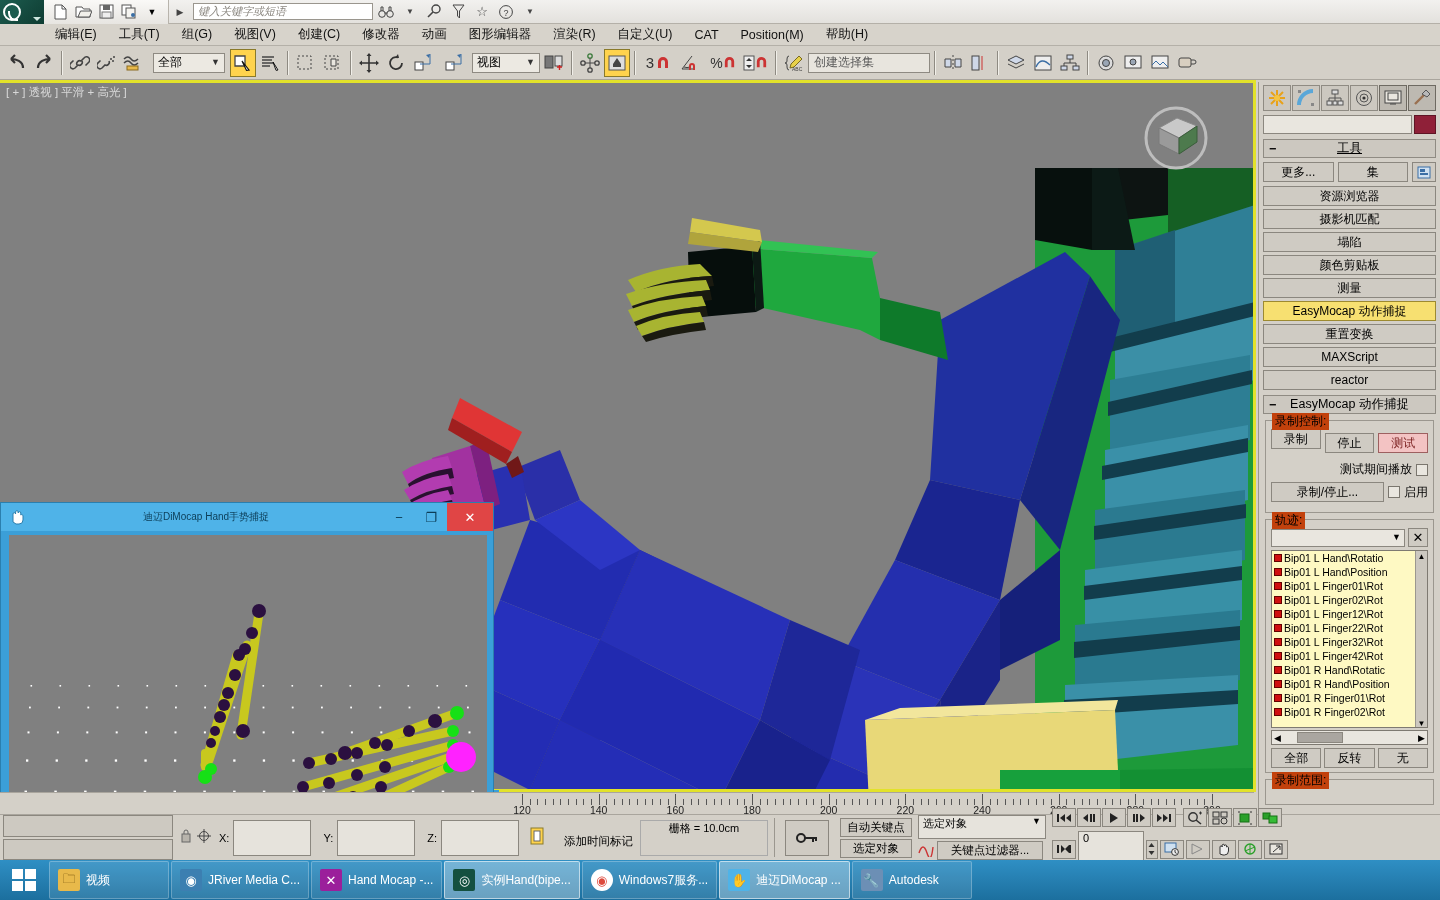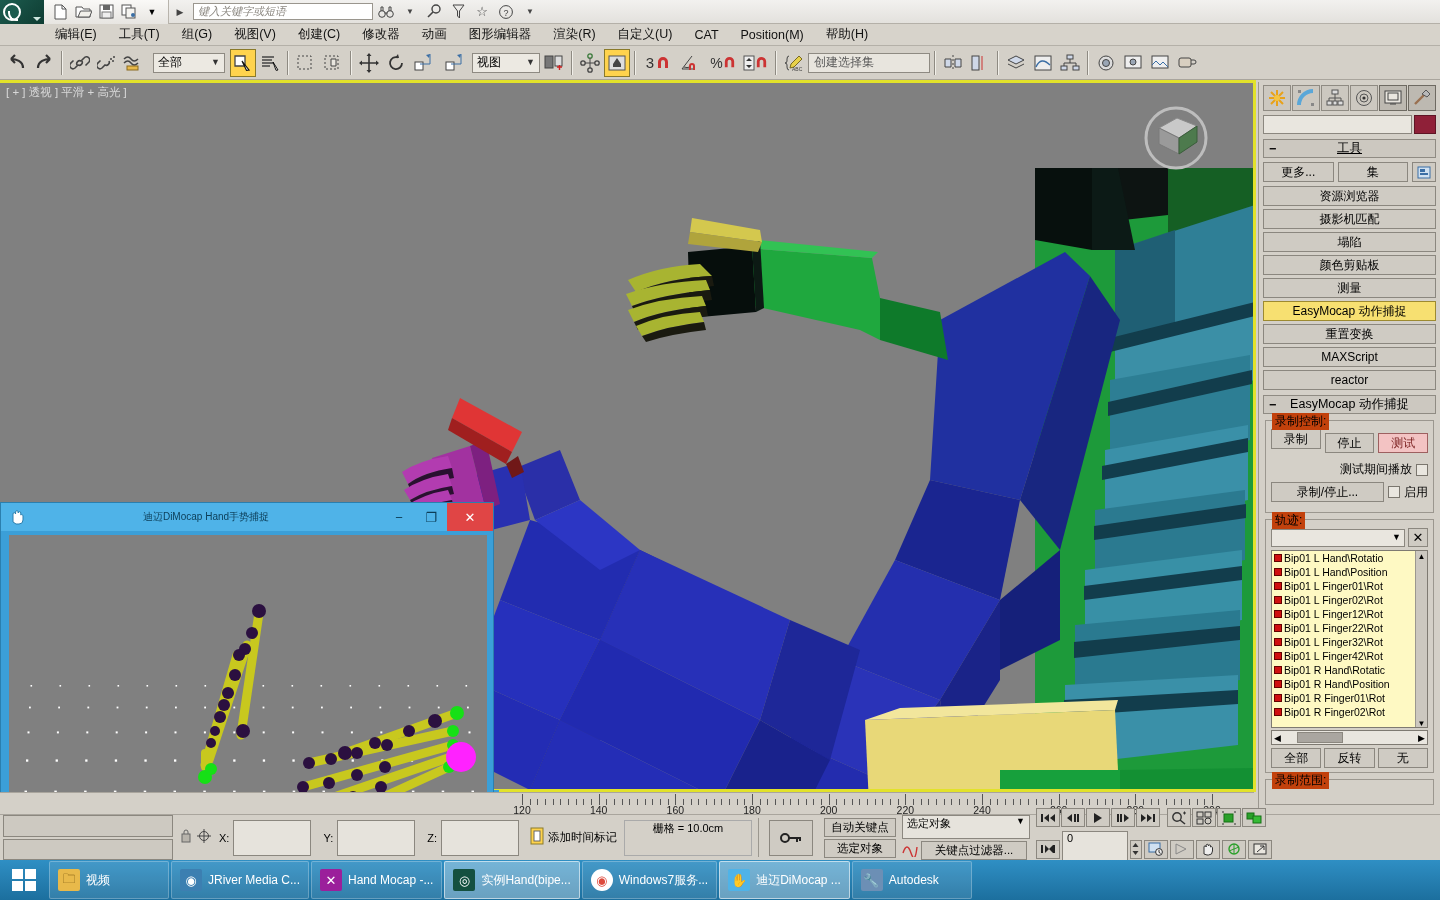--- a/index.html
+++ b/index.html
@@ -1211,21 +1211,21 @@
     <div style="display:flex;align-items:center;gap:2px;">
       <span class="coordlbl">X:</span>
       <div class="sb-field sb-white" style="width:78px;"></div>
       <span class="coordlbl" style="padding-left:10px;">Y:</span>
       <div class="sb-field sb-white" style="width:78px;"></div>
       <span class="coordlbl" style="padding-left:10px;">Z:</span>
       <div class="sb-field sb-white" style="width:78px;"></div>
     </div>
   </div>
   <div class="sb-col" style="justify-content:center;padding-left:8px;">
-    <div style="display:flex;align-items:center;gap:4px;">
+    <div style="display:flex;align-items:flex-end;gap:20px;font-family:Liberation Mono, monospace;">
       <span>
         <svg width="14" height="18" viewBox="0 0 14 18">
             <rect x="1" y="1" width="12" height="16" fill="#ffd34d" stroke="#8a7a2a"></rect>
             <rect x="4" y="4" width="6" height="10" fill="#fff" stroke="#666"></rect>
           </svg>
       </span>
       <span style="font-size:11.5px;">添加时间标记</span>
     </div>
   </div>
   <div class="sb-col" style="justify-content:center;padding:0 4px;">

